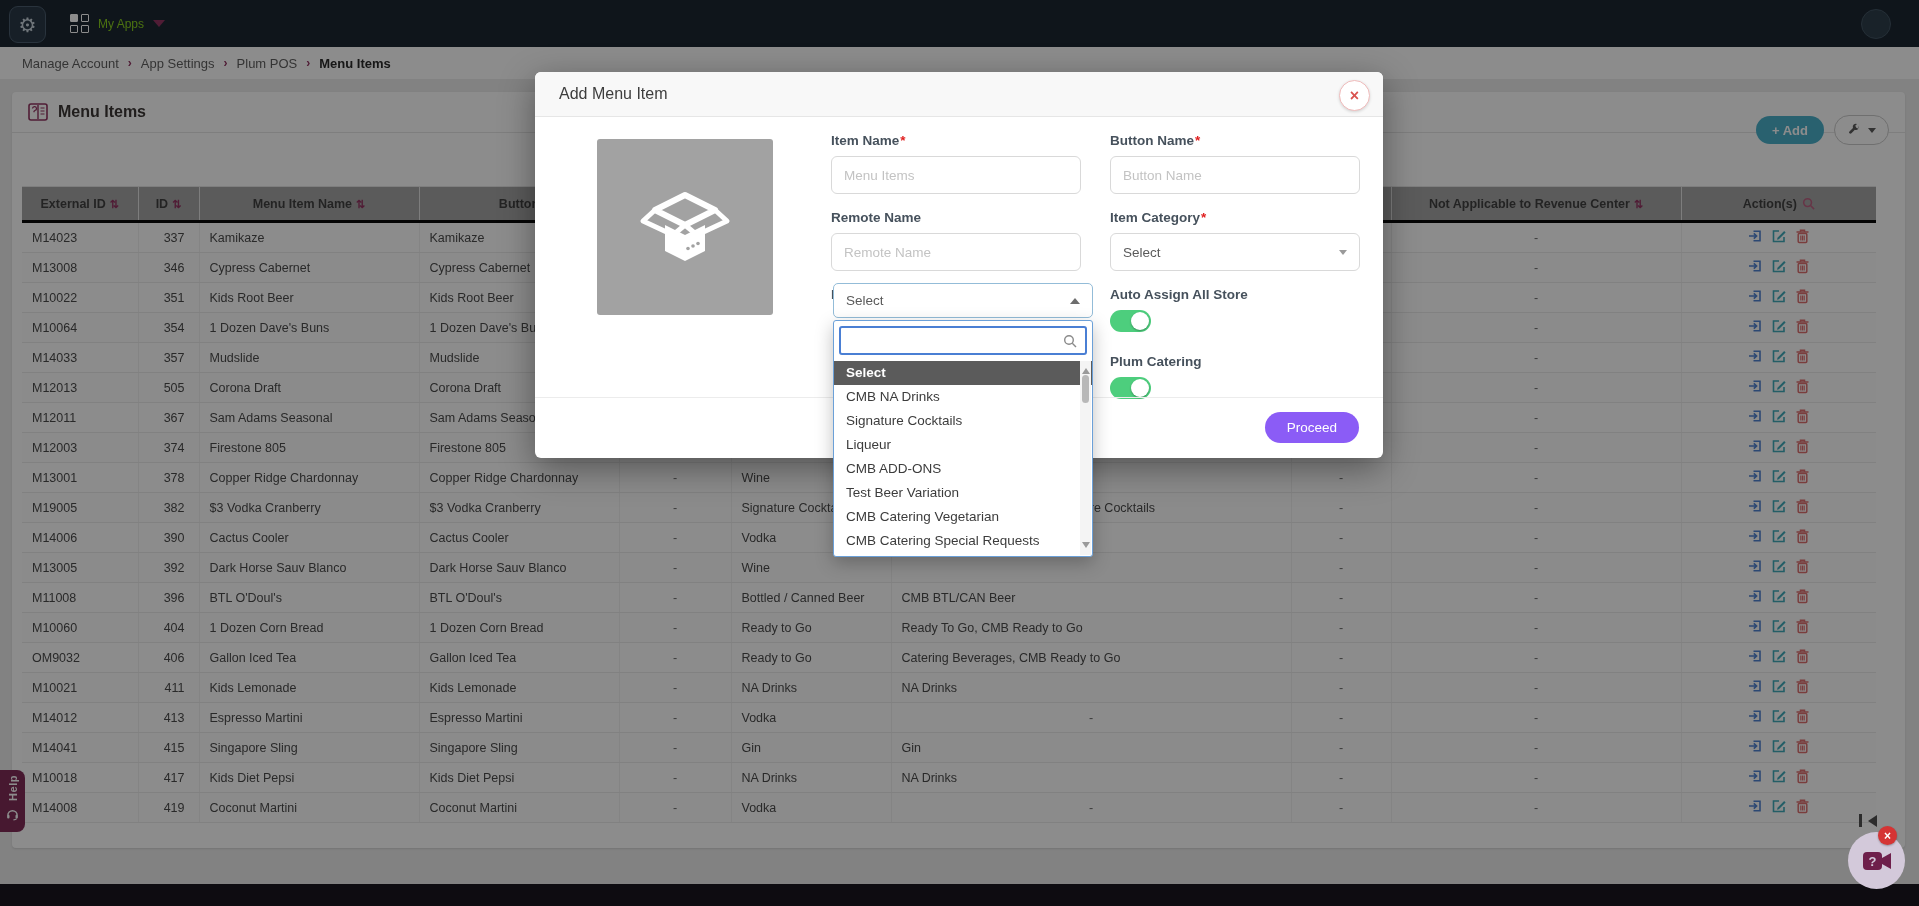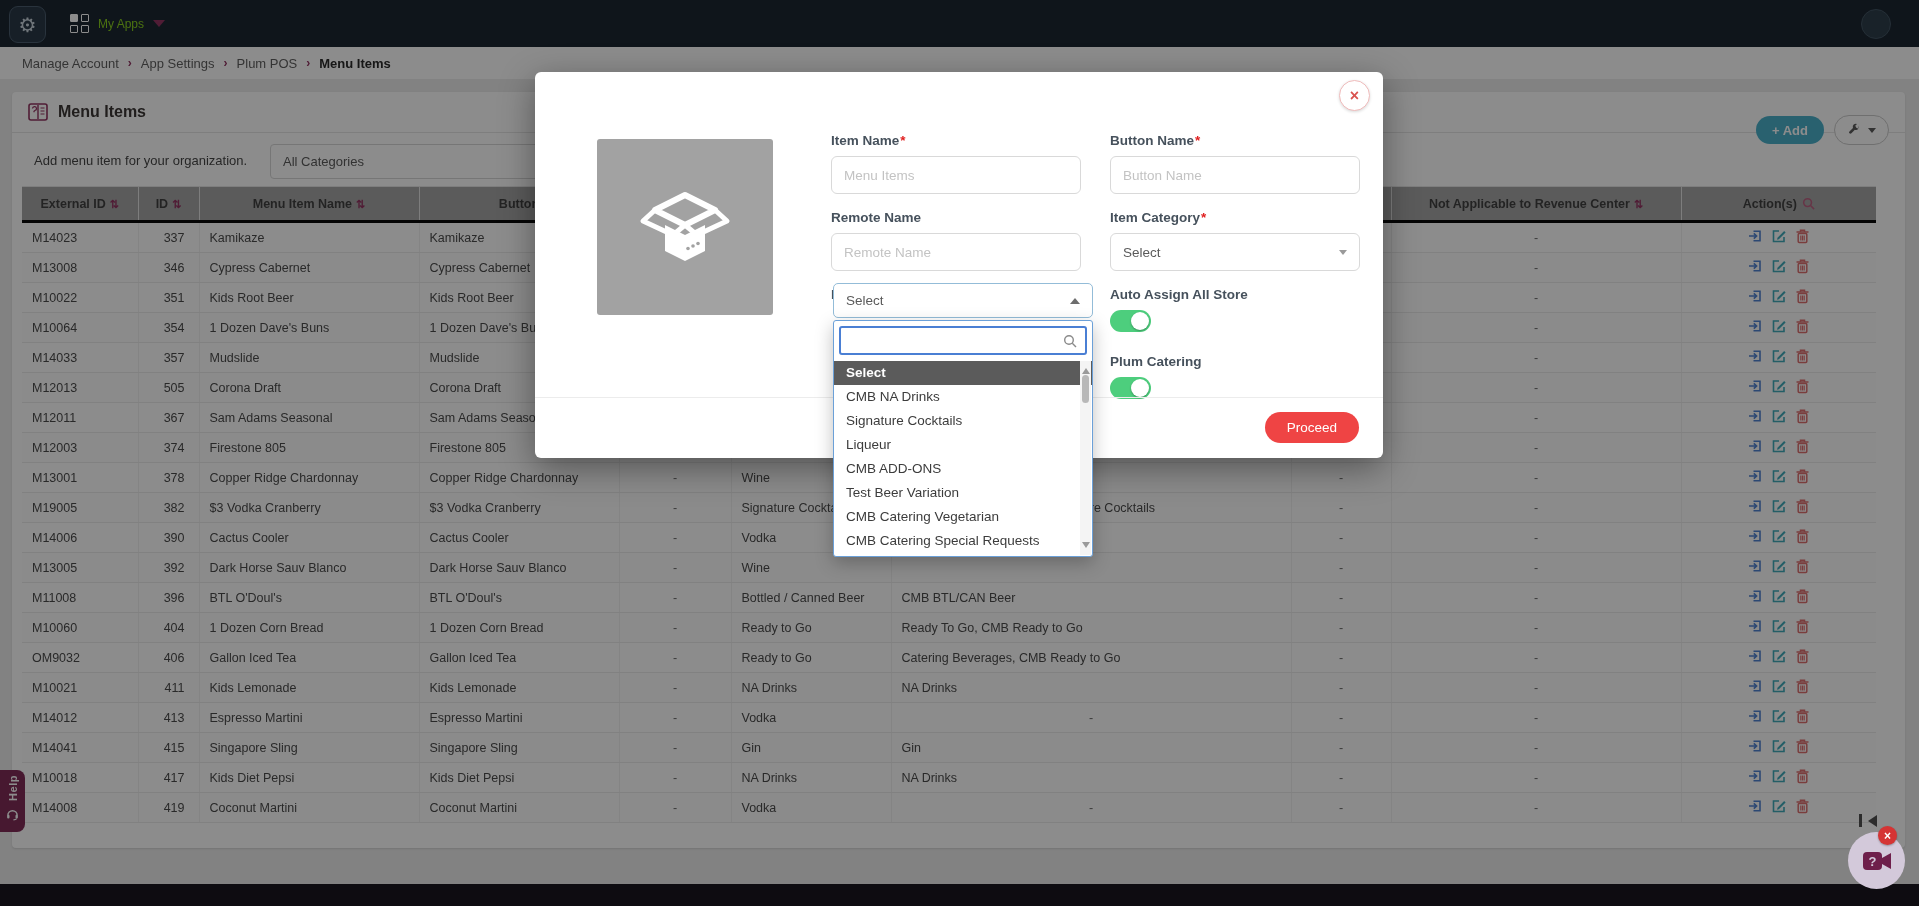--- a/index.html
+++ b/index.html
@@ -105,21 +105,21 @@
     font-size:13.5px;font-family:inherit;color:#333;margin-bottom:16px;background:#fff;}
   .finput::placeholder{color:#c3c3c3;}
   .fselect{width:100%;height:38px;border:1px solid #d9d9d9;border-radius:6px;padding:0 12px;box-sizing:border-box;
     font-size:13.5px;color:#5a5a5a;display:flex;align-items:center;margin-bottom:16px;cursor:pointer;background:#fff;}
   .fselect .caret-down-sm{margin-left:auto;border-top-color:#9a9a9a;}
   .toggle{width:41px;height:22px;border-radius:12px;background:#4dce7d;position:relative;cursor:pointer;margin-bottom:22px;}
   .toggle .knob{position:absolute;right:2px;top:2px;width:18px;height:18px;border-radius:50%;background:#fff;
     box-shadow:0 1px 2px rgba(0,0,0,.3);}
   .modal-footer{position:absolute;left:0;right:0;bottom:0;height:60px;border-top:1px solid #ececec;
     border-radius:0 0 6px 6px;}
-  .proceed-btn{position:absolute;right:24px;top:14px;background:#ef4444;color:#fff;border:none;border-radius:16px;
+  .proceed-btn{position:absolute;right:24px;top:14px;background:#8b5cf6;color:#fff;border:none;border-radius:16px;
     height:31px;padding:0 22px;font-size:13.5px;font-family:inherit;cursor:pointer;}
 
   
   .mg-select{position:absolute;left:833px;top:283px;width:260px;height:35px;background:#fff;z-index:25;
     border:1px solid #93bcd8;border-radius:5px;display:flex;align-items:center;padding:0 12px;box-sizing:border-box;
     font-size:13.5px;color:#5a5a5a;cursor:pointer;}
   .caret-up-sm{width:0;height:0;border:5px solid transparent;border-bottom:6px solid #6d6d6d;margin-left:auto;margin-bottom:5px;}
   .mg-panel{position:absolute;left:833px;top:320px;width:260px;height:237px;background:#fff;z-index:25;
     border:1px solid #6ba0d8;border-radius:3px;box-shadow:0 6px 18px rgba(0,0,0,.25);box-sizing:border-box;overflow:hidden;}
   .mg-search{position:absolute;left:5px;top:5px;right:5px;height:29px;border:2px solid #4a7fd4;border-radius:3px;
@@ -184,27 +184,20 @@
         <button class="add-btn">+ Add</button>
         <div class="tools-btn">
           <svg width="14" height="14" viewBox="0 0 16 16">
             <path d="M13.6 3.2a3.6 3.6 0 0 1-4.6 4.6L5 11.8a1.55 1.55 0 1 1-2.2-2.2L6.8 5.6A3.6 3.6 0 0 1 11.4 1l-2 2 1.2 2.4 2.4 1.2z" fill="#555"></path>
           </svg>
           <span class="caret-down-sm"></span>
         </div>
       </div>
     </div>
 
-    <div class="desc-row">
-      <span class="desc-text">Add menu item for your organization.</span>
-      <div class="cat-filter">
-        <span>All Categories</span>
-        <span class="caret-down-sm"></span>
-      </div>
-    </div>
 
     <table class="menu-table">
       <colgroup>
         <col style="width:116px">
           <col style="width:61px">
           <col style="width:220px">
           <col style="width:200px">
         <col style="width:112px">
           <col style="width:160px">
           <col style="width:400px">
@@ -780,20 +773,23 @@
       <rect x="10.2" y="7.4" width="2.6" height="4" rx="1.2" fill="#fff"></rect>
       <path d="M11.5 11.5a4 2 0 0 1-3.5 1.3" fill="none" stroke="#fff" stroke-width="1.2"></path>
     </svg>
   </div>
 
   <div class="footer-bar"></div>
 
   <div class="backdrop"></div>
 
   <div class="modal">
+    <div class="modal-header">
+      <span class="modal-title">Add Menu Item</span>
+    </div>
     <div class="modal-close">×</div>
 
     <div class="img-placeholder">
       <svg width="100" height="100" viewBox="0 0 100 100">
         <path d="M50 18 L80 33 L50 48 L20 33 Z" fill="none" stroke="#fff" stroke-width="6" stroke-linejoin="round"></path>
         <path d="M20 33 L8 44 L38 58 L50 48" fill="none" stroke="#fff" stroke-width="5" stroke-linejoin="round"></path>
         <path d="M80 33 L92 44 L62 58 L50 48" fill="none" stroke="#fff" stroke-width="5" stroke-linejoin="round"></path>
         <path d="M30 48 L50 58 L70 48 L70 74 L50 84 L30 74 Z" fill="#fff"></path>
         <circle cx="58" cy="69" r="1.8" fill="#a2a2a2"></circle>
           <circle cx="63" cy="66.5" r="1.8" fill="#a2a2a2"></circle>

